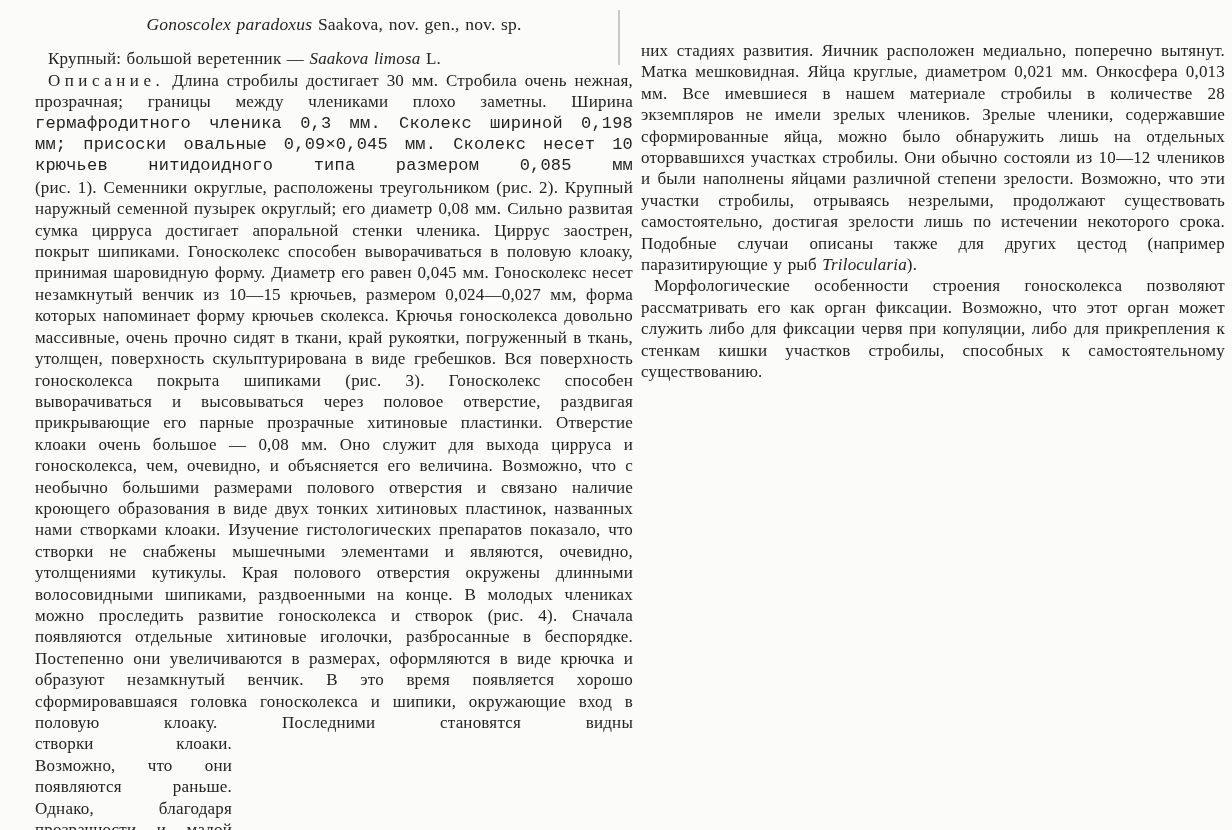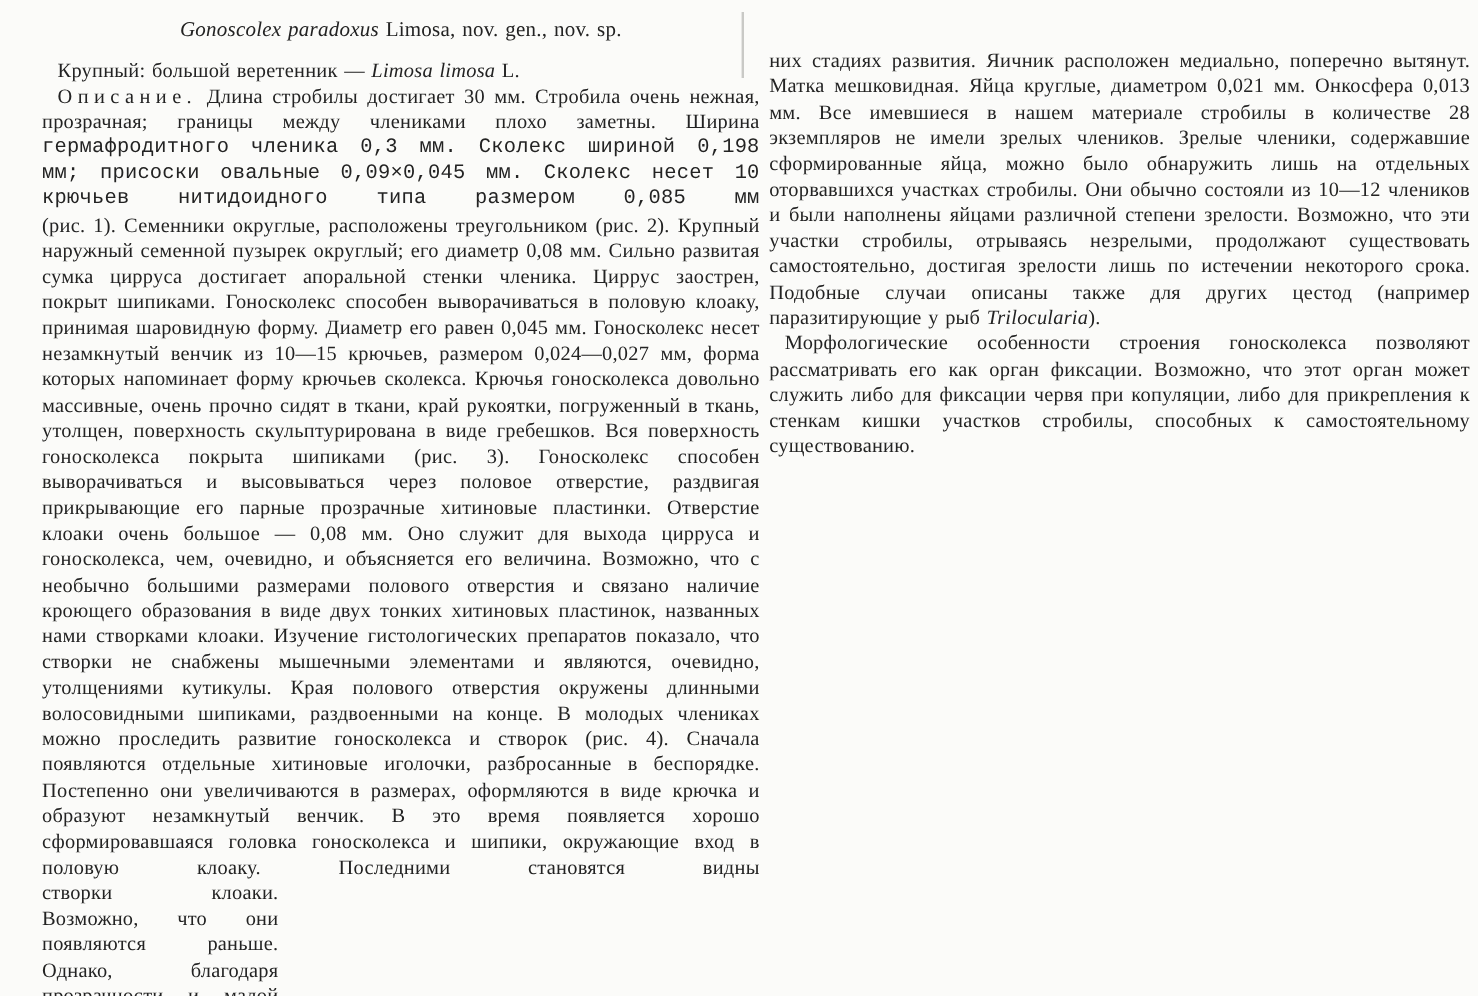--- a/index.html
+++ b/index.html
@@ -68,23 +68,23 @@
     background: #c9c9c6;
   }
 </style>
 </head>
 <body>
 
 <div class="artifact"></div>
 
 <div class="col-left">
 
-  <div class="title"><span class="ital">Gonoscolex paradoxus</span><span> Limosa, nov. gen., nov. sp.</span></div>
+  <div class="title"><span class="ital">Gonoscolex paradoxus</span><span> Saakova, nov. gen., nov. sp.</span></div>
 
-  <p class="line indent"><span>Крупный:</span><span> большой веретенник — </span><span class="ital">Limosa limosa</span><span> L.</span></p>
+  <p class="line indent"><span>Крупный:</span><span> большой веретенник — </span><span class="ital">Saakova limosa</span><span> L.</span></p>
 
 
 
   <p class="para jfull indent"><span class="sperr">Описание.</span><span>Длина стробилы достигает 30 мм. Стробила очень нежная, прозрачная; границы между члениками плохо заметны. Ширина</span></p>
 
   <div class="para jfull indented-block">гермафродитного членика 0,3 мм. Сколекс шириной 0,198 мм; присоски овальные 0,09×0,045 мм. Сколекс несет 10 крючьев нитидоидного типа размером 0,085 мм</div>
 
   <div class="para jfull">(рис. 1). Семенники округлые, расположены треугольником (рис. 2). Крупный наружный семенной пузырек округлый; его диаметр 0,08 мм. Сильно развитая сумка цирруса достигает апоральной стенки членика. Циррус заострен, покрыт шипиками. Гоносколекс способен выворачиваться в половую клоаку, принимая шаровидную форму. Диаметр его равен 0,045 мм. Гоносколекс несет незамкнутый венчик из 10—15 крючьев, размером 0,024—0,027 мм, форма которых напоминает форму крючьев сколекса. Крючья гоносколекса довольно массивные, очень прочно сидят в ткани, край рукоятки, погруженный в ткань, утолщен, поверхность скульптурирована в виде гребешков. Вся поверхность гоносколекса покрыта шипиками (рис. 3). Гоносколекс способен выворачиваться и высовываться через половое отверстие, раздвигая прикрывающие его парные прозрачные хитиновые пластинки. Отверстие клоаки очень большое — 0,08 мм. Оно служит для выхода цирруса и гоносколекса, чем, очевидно, и объясняется его величина. Возможно, что с необычно большими размерами полового отверстия и связано наличие кроющего образования в виде двух тонких хитиновых пластинок, названных нами створками клоаки. Изучение гистологических препаратов показало, что створки не снабжены мышечными элементами и являются, очевидно, утолщениями кутикулы. Края полового отверстия окружены длинными волосовидными шипиками, раздвоенными на конце. В молодых члениках можно проследить развитие гоносколекса и створок (рис. 4). Сначала появляются отдельные хитиновые иголочки, разбросанные в беспорядке. Постепенно они увеличиваются в размерах, оформляются в виде крючка и образуют незамкнутый венчик. В это время появляется хорошо сформировавшаяся головка гоносколекса и шипики, окружающие вход в половую клоаку. Последними становятся видны</div>
 
   <div class="para jfull narrow-block">створки клоаки. Возможно, что они появляются раньше. Однако, благодаря прозрачности и малой толщине, становятся заметными лишь на послед-</div>

